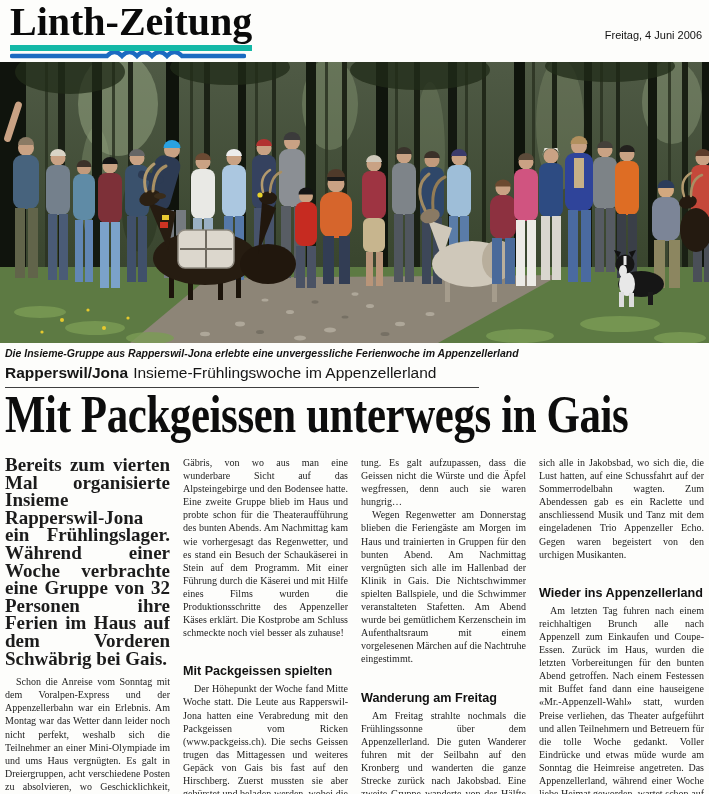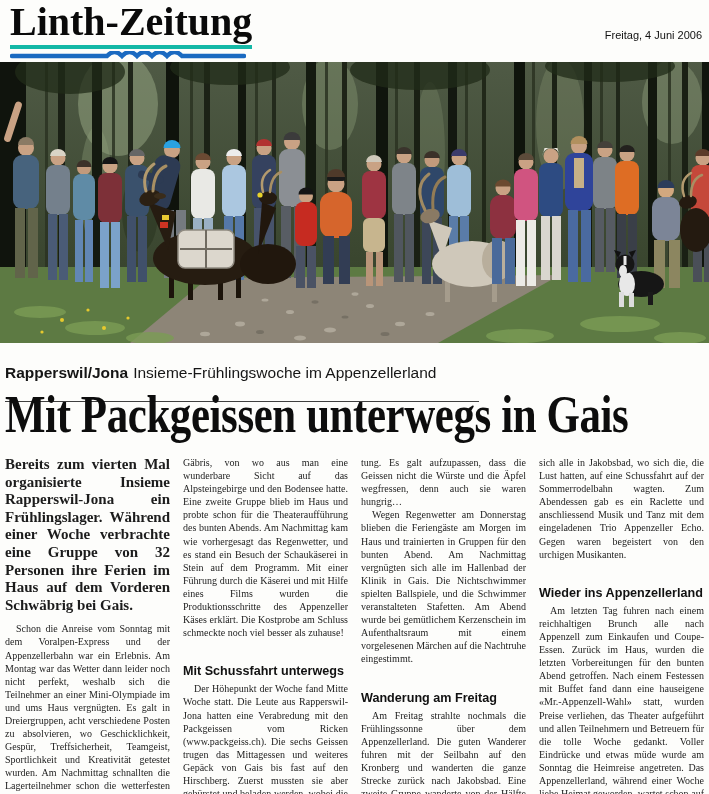--- a/index.html
+++ b/index.html
@@ -7,40 +7,40 @@
   .page{
     position:relative; width:709px; height:794px; margin:0 auto;
     background:#fdfdfb; overflow:hidden; color:#1a1a1a;
     font-family:"Liberation Serif",serif;
   }
   
   .logo{
     position:absolute; left:10px; top:2px;
     font-family:"Liberation Serif",serif; font-weight:700;
     font-size:40px; color:#0a0a0a; letter-spacing:0px; line-height:1;
-    padding-bottom:3px; border-bottom:4px solid #14b8a6;
+    padding-bottom:3px; border-bottom:6px solid #14b8a6;
   }
   .blue-wave{position:absolute; left:10px; top:51px;}
   .date{
     position:absolute; right:7px; top:29px;
     font-family:"Liberation Sans",sans-serif; font-size:11px; color:#111;
   }
   
   .photo{position:absolute; left:0; top:62px; width:709px; height:281px; display:block;}
   
   .caption{
     position:absolute; left:5px; top:347px; width:700px;
     font-family:"Liberation Sans",sans-serif; font-size:10.5px;
     font-weight:700; font-style:italic; color:#141414;
   }
   
   .kicker{
     position:absolute; left:5px; top:364px; width:474px;
     font-family:"Liberation Sans",sans-serif; font-size:15.5px; color:#161616;
-    padding-bottom:19px; border-bottom:1.5px solid #3f3f3f; white-space:nowrap;
+    padding-bottom:5px; border-bottom:1.5px solid #3f3f3f; white-space:nowrap;
   }
   .kicker .loc{font-weight:700;}
   .kicker .rest{font-weight:400; margin-left:5px;}
   
   .headline{
     position:absolute; left:5px; top:387px; width:704px; height:62px;
     overflow:visible; line-height:1.05;
   }
   .headline-inner{
     display:inline-block; transform:scaleX(0.81); transform-origin:0 50%;
@@ -51,21 +51,21 @@
   .columns{
     position:absolute; left:5px; top:456px; width:699px; height:338px;
     display:flex; gap:13px; overflow:hidden;
   }
   .col{flex:1 1 0; min-width:0; overflow:hidden;}
   .blk{margin:0; font-size:10px; line-height:13.1px; text-align:justify;
        hyphens:auto; -webkit-hyphens:auto; color:#1c1c1c;}
   .blk.p{text-indent:11px;}
   .blk.cont{text-indent:0;}
   .blk.lead{
-    font-weight:700; font-size:15px; line-height:17.6px;
+    font-weight:700; font-size:19px; line-height:17.6px;
     margin-bottom:8px; text-indent:0;
   }
   .blk.subhead{
     font-family:"Liberation Sans",sans-serif; font-weight:700;
     font-size:12.6px; line-height:14px; color:#111;
     margin:25px 0 4px 0; text-align:left; text-indent:0;
   }
 </style>
 </head>
 <body>
@@ -435,37 +435,38 @@
       <ellipse cx="623" cy="209" rx="4" ry="6" fill="#e8e8e8"></ellipse>
       <rect x="623.5" y="194" width="3" height="9" fill="#e8e8e8"></rect>
       <path d="M618 196 l-4 -8 l7 2 z" fill="#111"></path>
         <path d="M632 196 l4 -8 l-7 2 z" fill="#111"></path>
       <rect x="619" y="230" width="5" height="15" fill="#ddd"></rect>
         <rect x="629" y="231" width="5" height="14" fill="#ddd"></rect>
       <rect x="648" y="230" width="5" height="13" fill="#1a1a1a"></rect>
     </g>
   </svg>
 
+  <div class="caption">Die Insieme-Gruppe aus Rapperswil-Jona erlebte eine unvergessliche Ferienwoche im Appenzellerland</div>
 
   <div class="kicker">
     <span class="loc">Rapperswil/Jona</span><span class="rest">Insieme-Frühlingswoche im Appenzellerland</span>
   </div>
 
   <div class="headline">
     <span class="headline-inner">Mit Packgeissen unterwegs in Gais</span>
   </div>
 
   <div class="columns">
     <div class="col">
         <p class="blk lead">Bereits zum vierten Mal organisierte Insieme Rapperswil-Jona ein Frühlingslager. Während einer Woche verbrachte eine Gruppe von 32 Personen ihre Ferien im Haus auf dem Vorderen Schwäbrig bei Gais.</p>
         <p class="blk p">Schon die Anreise vom Sonntag mit dem Voralpen-Express und der Appenzellerbahn war ein Erlebnis. Am Montag war das Wetter dann leider noch nicht perfekt, weshalb sich die Teilnehmer an einer Mini-Olympiade im und ums Haus vergnügten. Es galt in Dreiergruppen, acht verschiedene Posten zu absolvieren, wo Geschicklichkeit, Gespür, Treffsicherheit, Teamgeist, Sportlichkeit und Kreativität getestet wurden. Am Nachmittag schnallten die Lagerteilnehmer schon die wetterfesten Schuhe an und wanderten über Hügel und Wiesen von Gais nach Appenzell.</p>
       </div>
     <div class="col">
         <p class="blk cont">Gäbris, von wo aus man eine wunderbare Sicht auf das Alpsteingebirge und den Bodensee hatte. Eine zweite Gruppe blieb im Haus und probte schon für die Theateraufführung des bunten Abends. Am Nachmittag kam wie vorhergesagt das Regenwetter, und es stand ein Besuch der Schaukäserei in Stein auf dem Programm. Mit einer Führung durch die Käserei und mit Hilfe eines Films wurden die Produktionsschritte des Appenzeller Käses erklärt. Die Kostprobe am Schluss schmeckte noch viel besser als zuhause!</p>
-        <h3 class="blk subhead">Mit Schussfahrt unterwegs</h3>
+        <h3 class="blk subhead">Mit Packgeissen spielten</h3>
         <p class="blk p">Der Höhepunkt der Woche fand Mitte Woche statt. Die Leute aus Rapperswil-Jona hatten eine Verabredung mit den Packgeissen vom Ricken (www.packgeiss.ch). Die sechs Geissen trugen das Mittagessen und weiteres Gepäck von Gais bis fast auf den Hirschberg. Zuerst mussten sie aber gebürstet und beladen werden, wobei die Lagerteilnehmer natürlich gerne mithalfen. Am Mittag trafen sich alle, auch die langsameren Wanderer, zum gemeinsamen Bratwurst-Braten auf einer Waldlich-</p>
       </div>
     <div class="col">
         <p class="blk cont">tung. Es galt aufzupassen, dass die Geissen nicht die Würste und die Äpfel wegfressen, denn auch sie waren hungrig…</p>
         <p class="blk p">Wegen Regenwetter am Donnerstag blieben die Feriengäste am Morgen im Haus und trainierten in Gruppen für den bunten Abend. Am Nachmittag vergnügten sich alle im Hallenbad der Klinik in Gais. Die Nichtschwimmer spielten Ballspiele, und die Schwimmer veranstalteten Stafetten. Am Abend wurde bei gemütlichem Kerzenschein im Aufenthaltsraum mit einem vorgelesenen Märchen auf die Nachtruhe eingestimmt.</p>
         <h3 class="blk subhead">Wanderung am Freitag</h3>
         <p class="blk p">Am Freitag strahlte nochmals die Frühlingssonne über dem Appenzellerland. Die guten Wanderer fuhren mit der Seilbahn auf den Kronberg und wanderten die ganze Strecke zurück nach Jakobsbad. Eine zweite Gruppe wanderte von der Hälfte runter ins Tal. Eine dritte Gruppe fuhr mit dem Minibus auf die Waldegg bei Teufen, wo sie zu einer Ochsenwagenfahrt eingeladen wurden. Gegen Abend besammelten</p>
       </div>
     <div class="col">
         <p class="blk cont">sich alle in Jakobsbad, wo sich die, die Lust hatten, auf eine Schussfahrt auf der Sommerrodelbahn wagten. Zum Abendessen gab es ein Raclette und anschliessend Musik und Tanz mit dem eingeladenen Trio Appenzeller Echo. Gegen waren begeistert von den urchigen Musikanten.</p>

